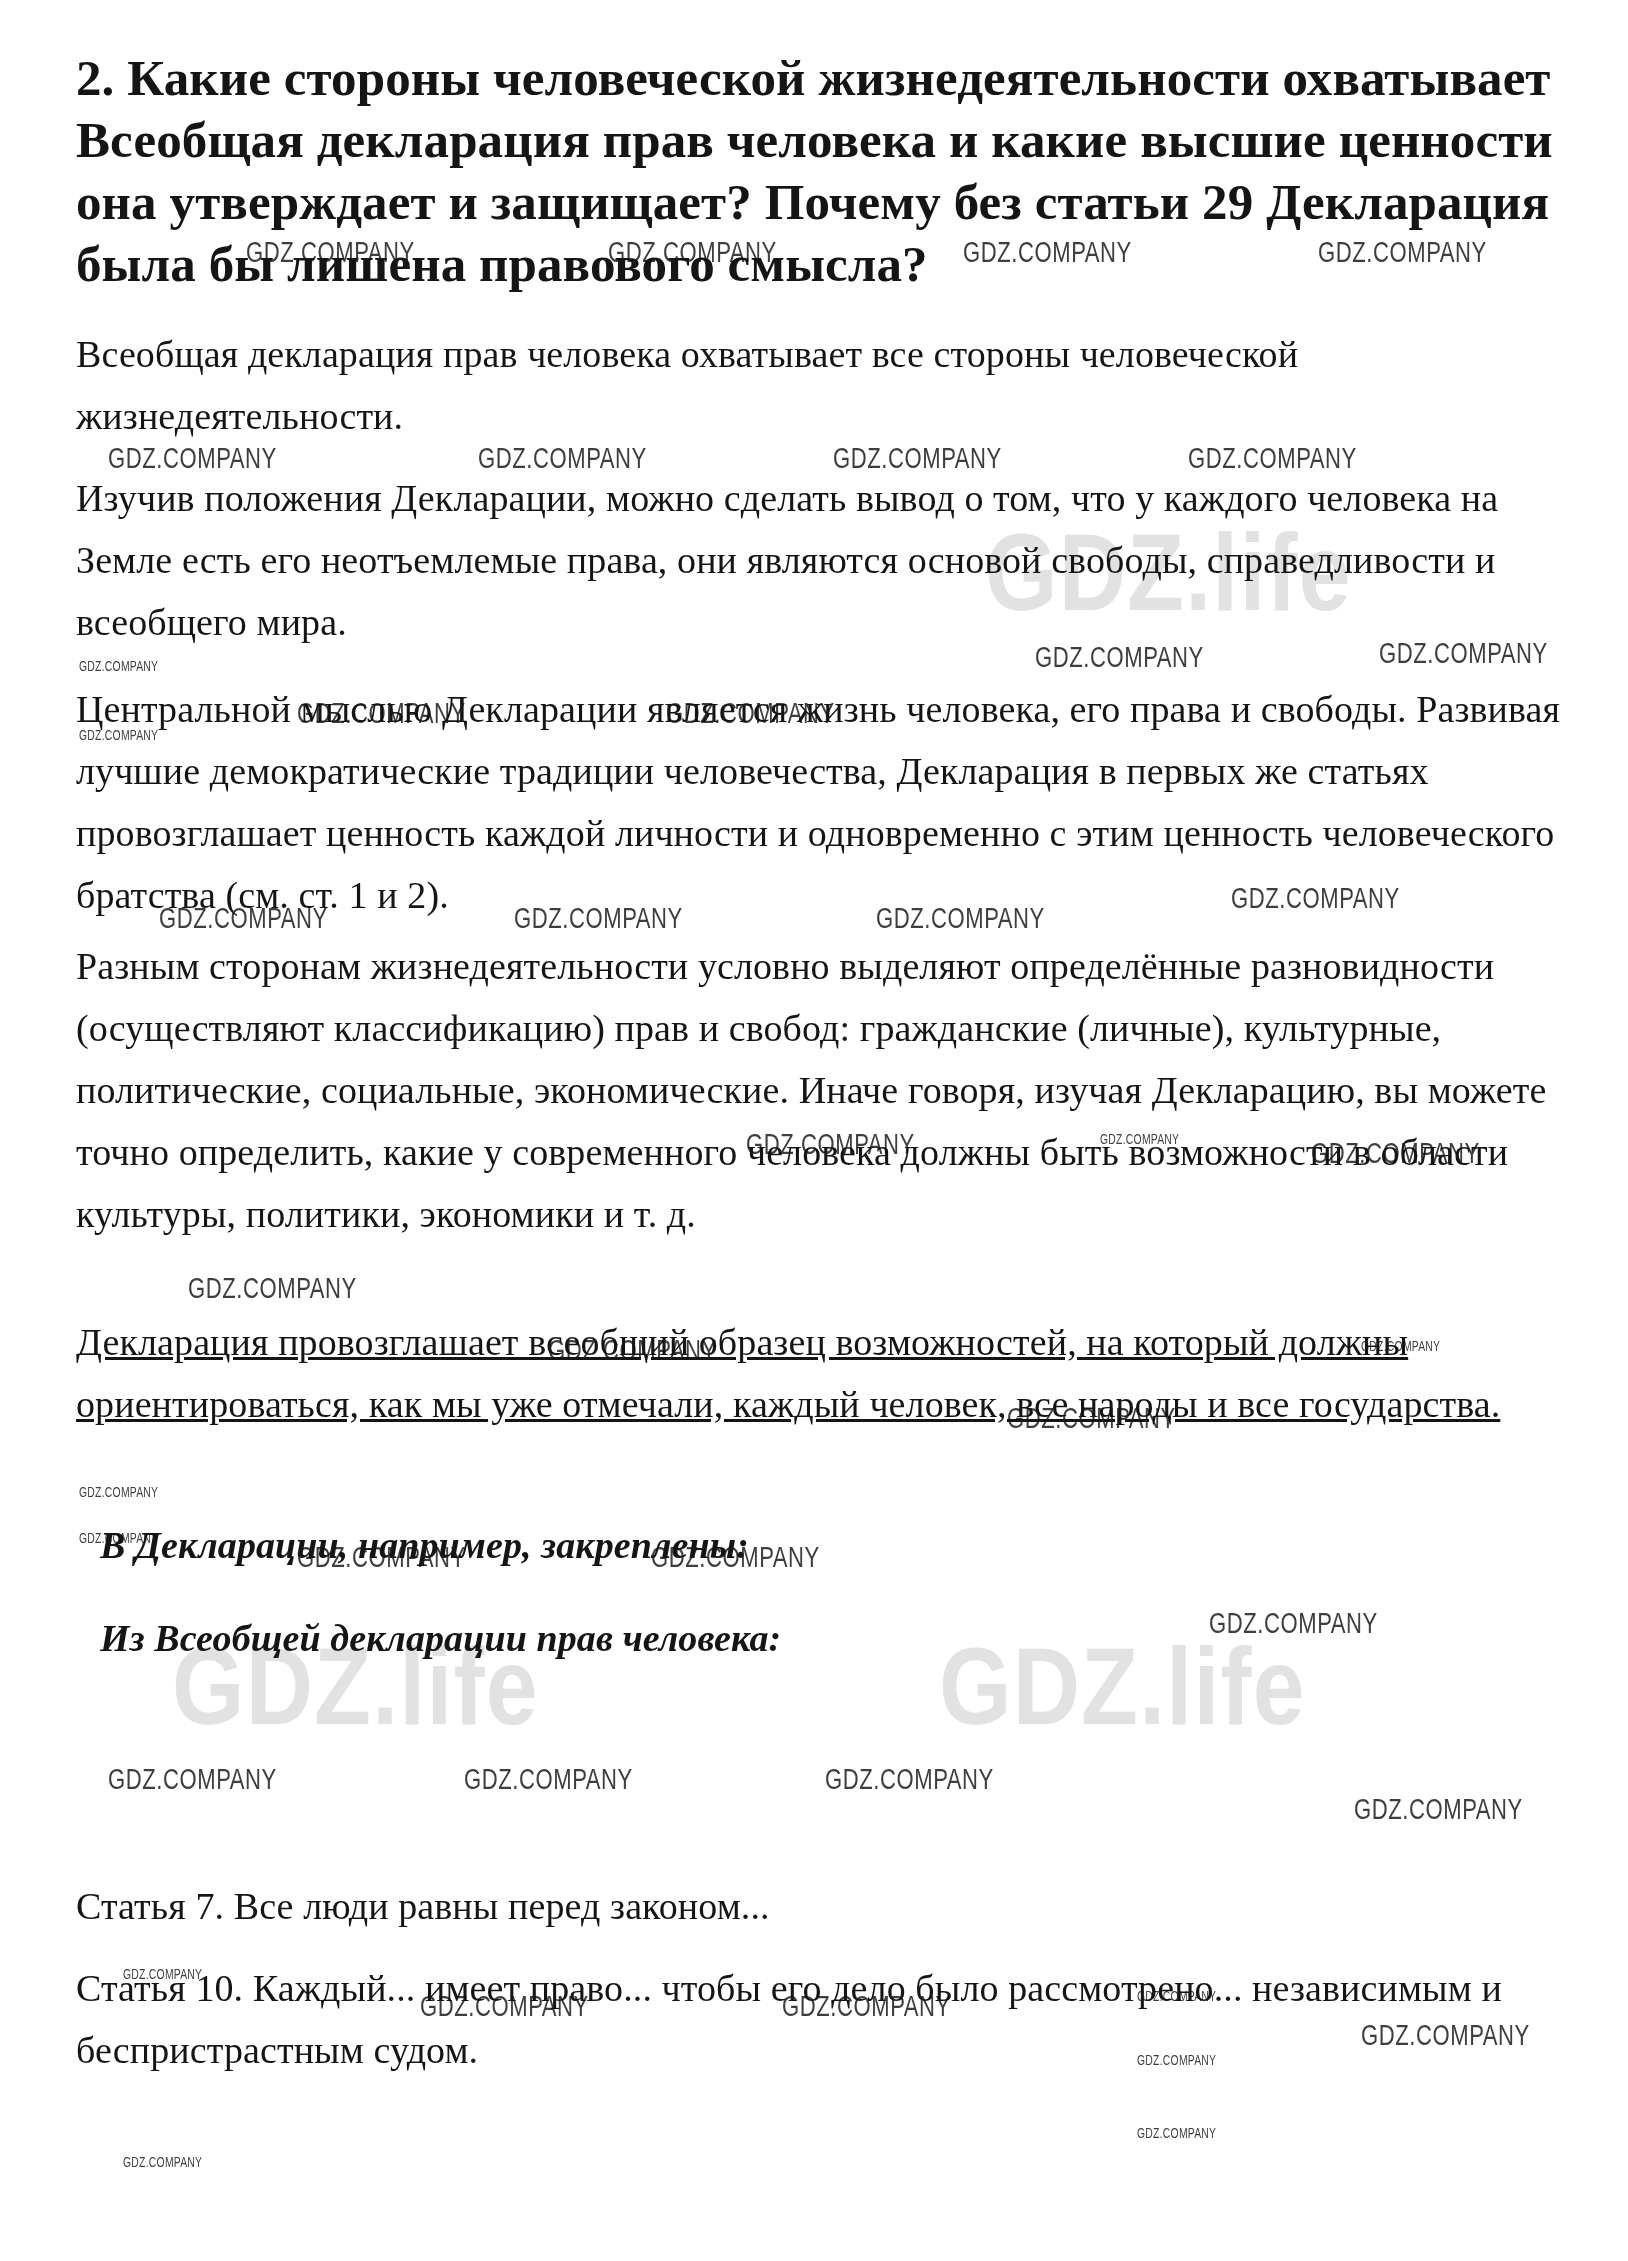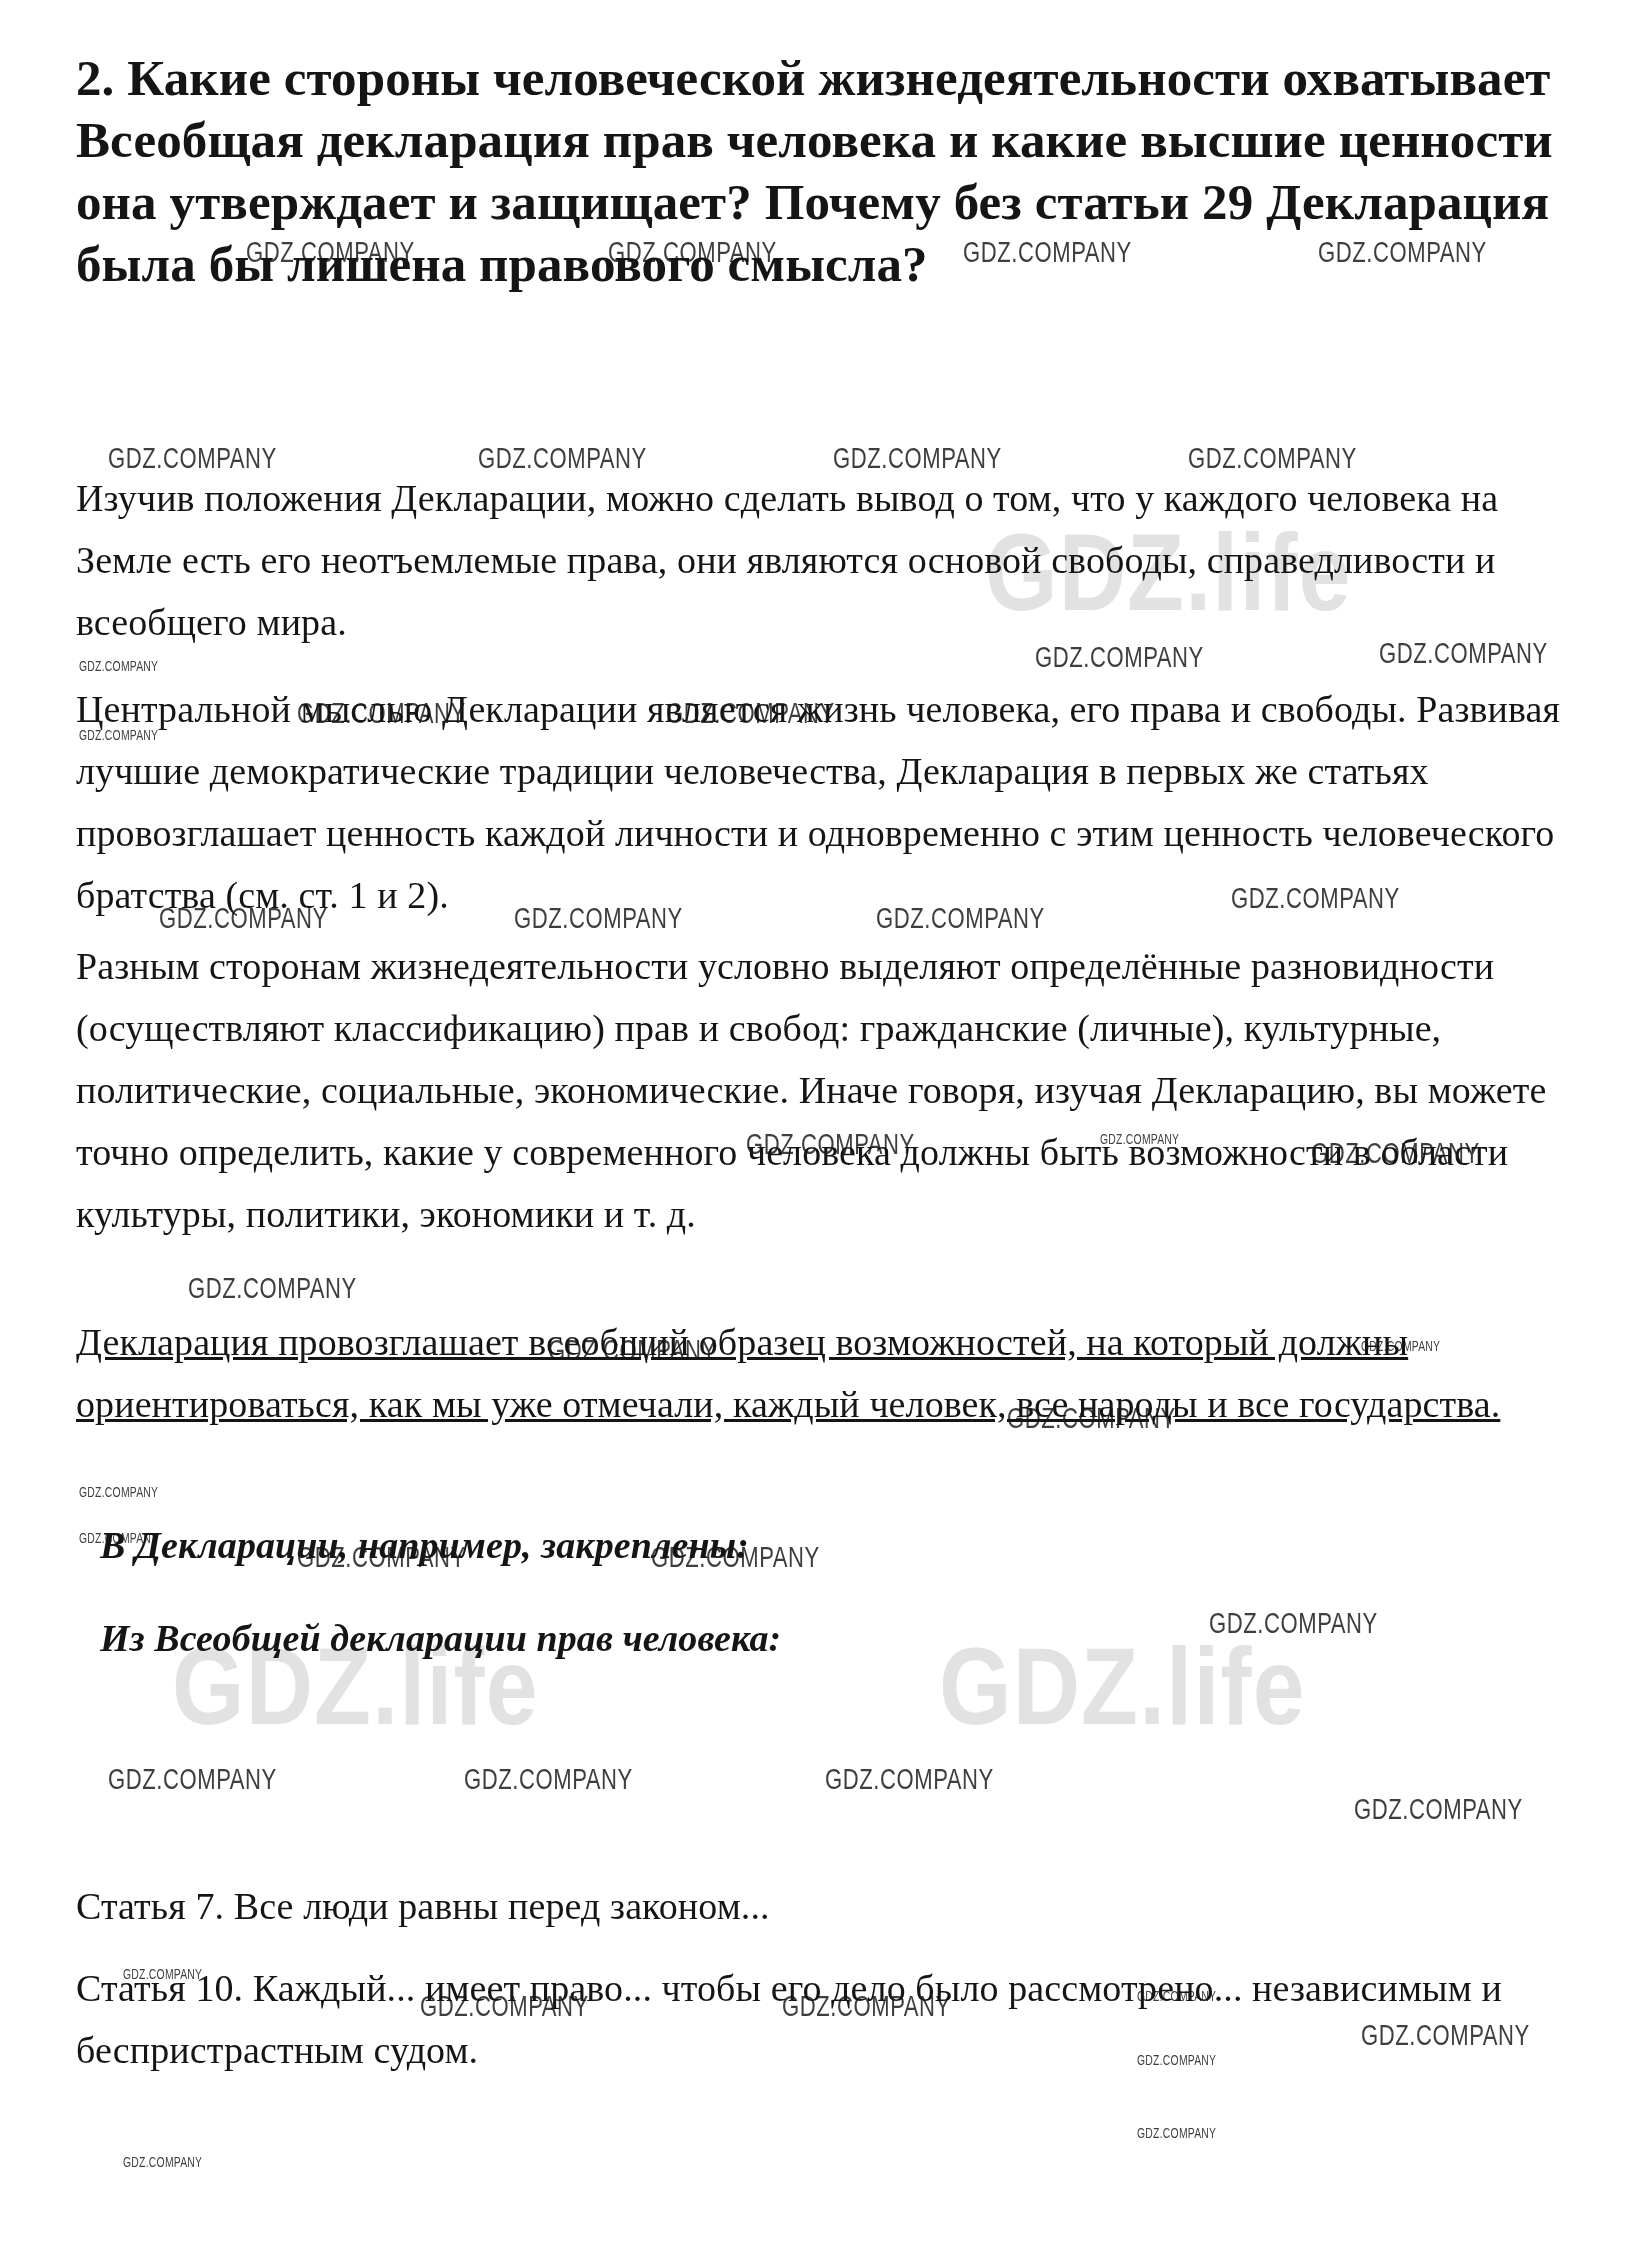--- a/index.html
+++ b/index.html
@@ -113,20 +113,21 @@
       <div class="wm wm-n" style="left: 1361px; top: 2018px;">GDZ.COMPANY</div>
       <div class="wm wm-t" style="left: 1137px; top: 2052px;">GDZ.COMPANY</div>
       <div class="wm wm-t" style="left: 1137px; top: 2125px;">GDZ.COMPANY</div>
       <div class="wm wm-t" style="left: 123px; top: 2154px;">GDZ.COMPANY</div>
     </div>
 
   <div class="text-layer">
 
     <h1 class="block question" style="top: 47px;">2. Какие стороны человеческой жизнедеятельности охватывает Всеобщая декларация прав человека и какие высшие ценности она утверждает и защищает? Почему без статьи 29 Декларация была бы лишена правового смысла?</h1>
 
+    <p class="block" style="top: 323px;">Всеобщая декларация прав человека охватывает все стороны человеческой жизнедеятельности.</p>
 
     <p class="block" style="top: 467px;">Изучив положения Декларации, можно сделать вывод о том, что  у каждого человека на Земле есть его неотъемлемые права, они являются основой свободы, справедливости и всеобщего мира.</p>
 
     <p class="block" style="top: 678px;">Центральной мыслью Декларации является жизнь человека, его права и свободы. Развивая лучшие демократические традиции человечества, Декларация в первых же статьях провозглашает ценность каждой личности и одновременно с этим ценность человеческого братства (см. ст. 1 и 2).</p>
 
     <p class="block" style="top: 935px;">Разным сторонам жизнедеятельности условно выделяют определённые разновидности (осуществляют классификацию) прав и свобод: гражданские (личные), культурные, политические, социальные, экономические. Иначе говоря, изучая Декларацию, вы можете точно определить, какие у современного человека должны быть возможности в области культуры, политики, экономики и т. д.</p>
 
     <p class="block" style="top: 1311px; text-decoration: underline;">Декларация провозглашает всеобщий образец возможностей, на который должны ориентироваться, как мы уже отмечали, каждый человек, все народы и все государства.</p>
 
     <p class="block bi" style="top: 1514px;">В Декларации, например, закреплены:</p>

